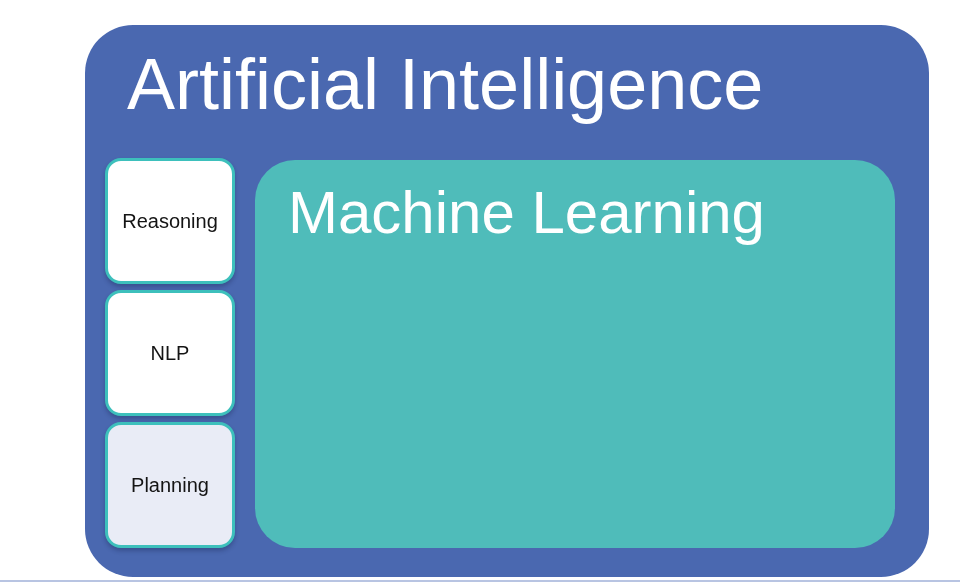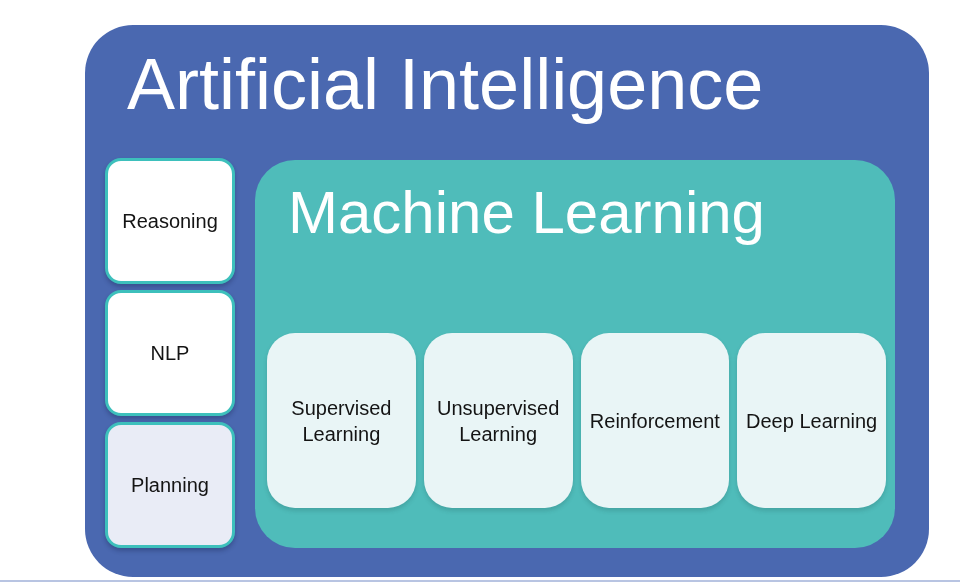--- a/index.html
+++ b/index.html
@@ -96,25 +96,19 @@
 
     <div class="left-col">
       <div class="node-box">Reasoning</div>
       <div class="node-box">NLP</div>
       <div class="node-box lavender">Planning</div>
     </div>
 
     <div class="ml-box">
       <div class="ml-title">Machine Learning</div>
 
-      <div class="ml-row">
-        <div class="ml-node">Supervised Learning</div>
-        <div class="ml-node">Unsupervised Learning</div>
-        <div class="ml-node">Reinforcement</div>
-        <div class="ml-node">Deep Learning</div>
-      </div>
     </div>
 
   </div>
 
   <div class="bottom-rule"></div>
 
 </div>
 
 </body></html>

